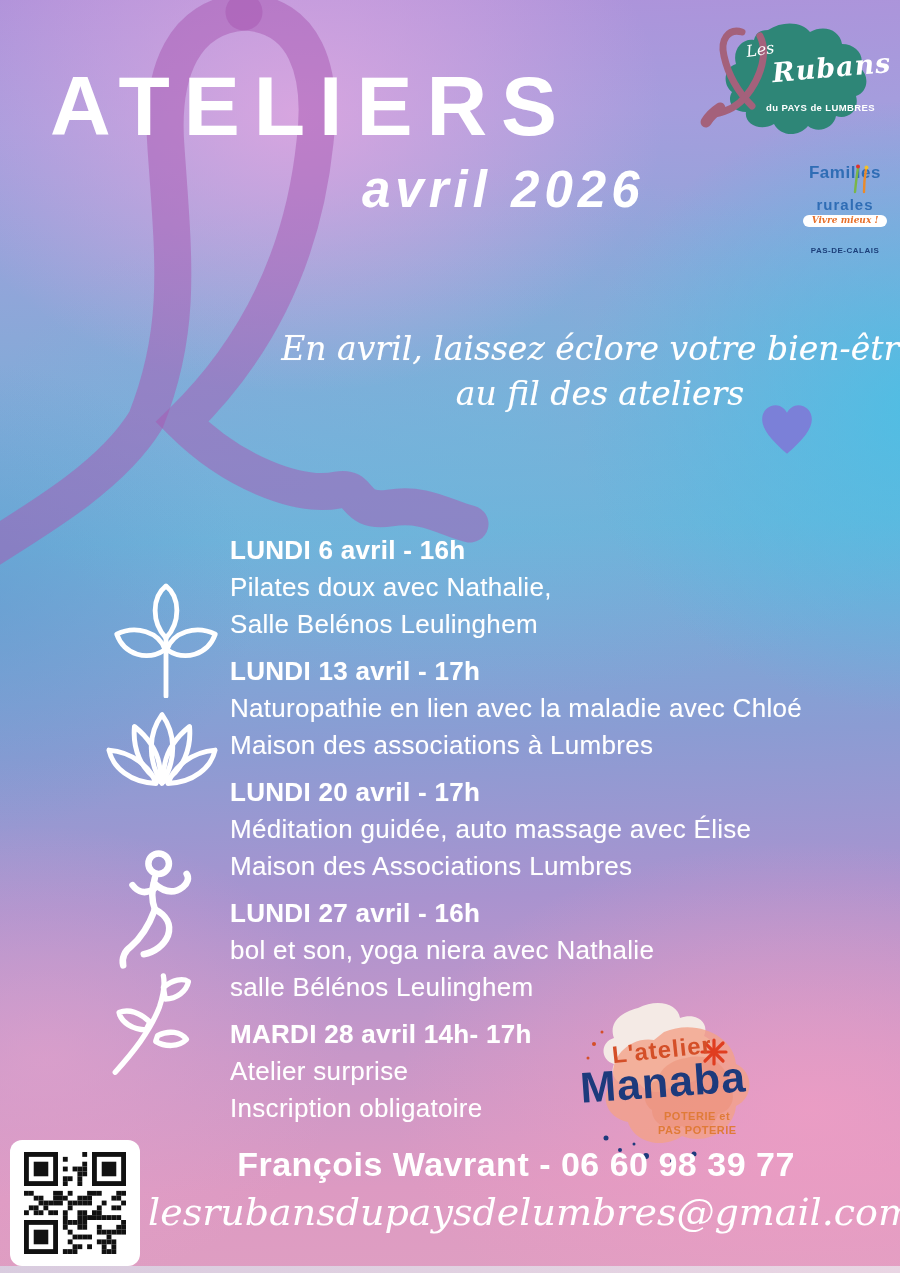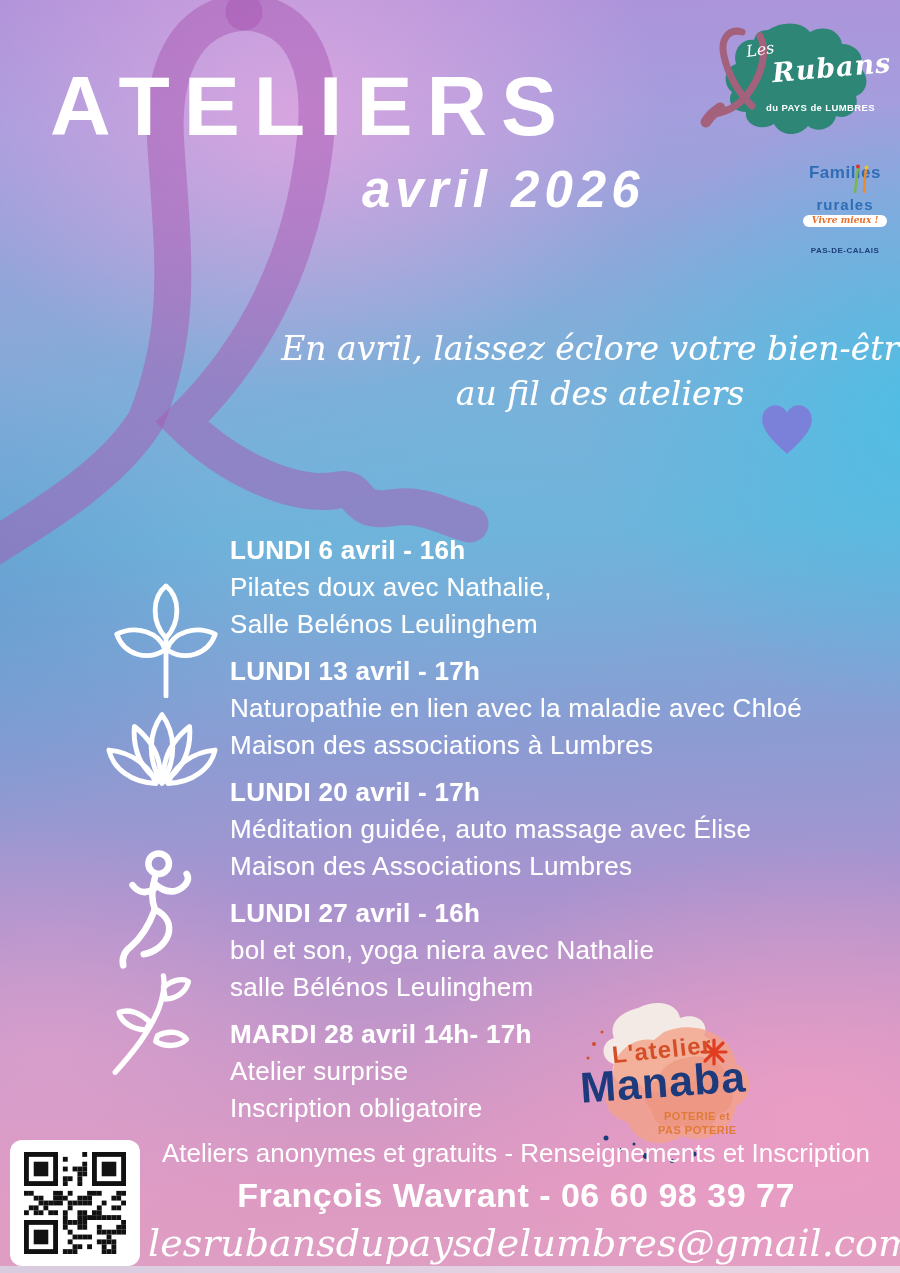--- a/index.html
+++ b/index.html
@@ -348,19 +348,18 @@
         <rect x="9.523809523809524" y="9.523809523809524" width="14.285714285714285" height="14.285714285714285" fill="#111"></rect>
         <rect x="66.66666666666667" y="0" width="33.333333333333336" height="33.333333333333336" fill="#111"></rect>
         <rect x="71.42857142857143" y="4.761904761904762" width="23.80952380952381" height="23.80952380952381" fill="#fff"></rect>
         <rect x="76.19047619047619" y="9.523809523809524" width="14.285714285714285" height="14.285714285714285" fill="#111"></rect>
         <rect x="0" y="66.66666666666667" width="33.333333333333336" height="33.333333333333336" fill="#111"></rect>
         <rect x="4.761904761904762" y="71.42857142857143" width="23.80952380952381" height="23.80952380952381" fill="#fff"></rect>
         <rect x="9.523809523809524" y="76.19047619047619" width="14.285714285714285" height="14.285714285714285" fill="#111"></rect>
       </svg>
   </div>
   <div class="abs footer">
-    <div class="f1">Ateliers anonymes et gratuits - Renseignements et Inscription</div>
     <div class="f2">François Wavrant - 06 60 98 39 77</div>
     <div class="f3">lesrubansdupaysdelumbres@gmail.com</div>
   </div>
 
   <div class="abs bottom-strip"></div>
 </div>
 
 </body></html>

